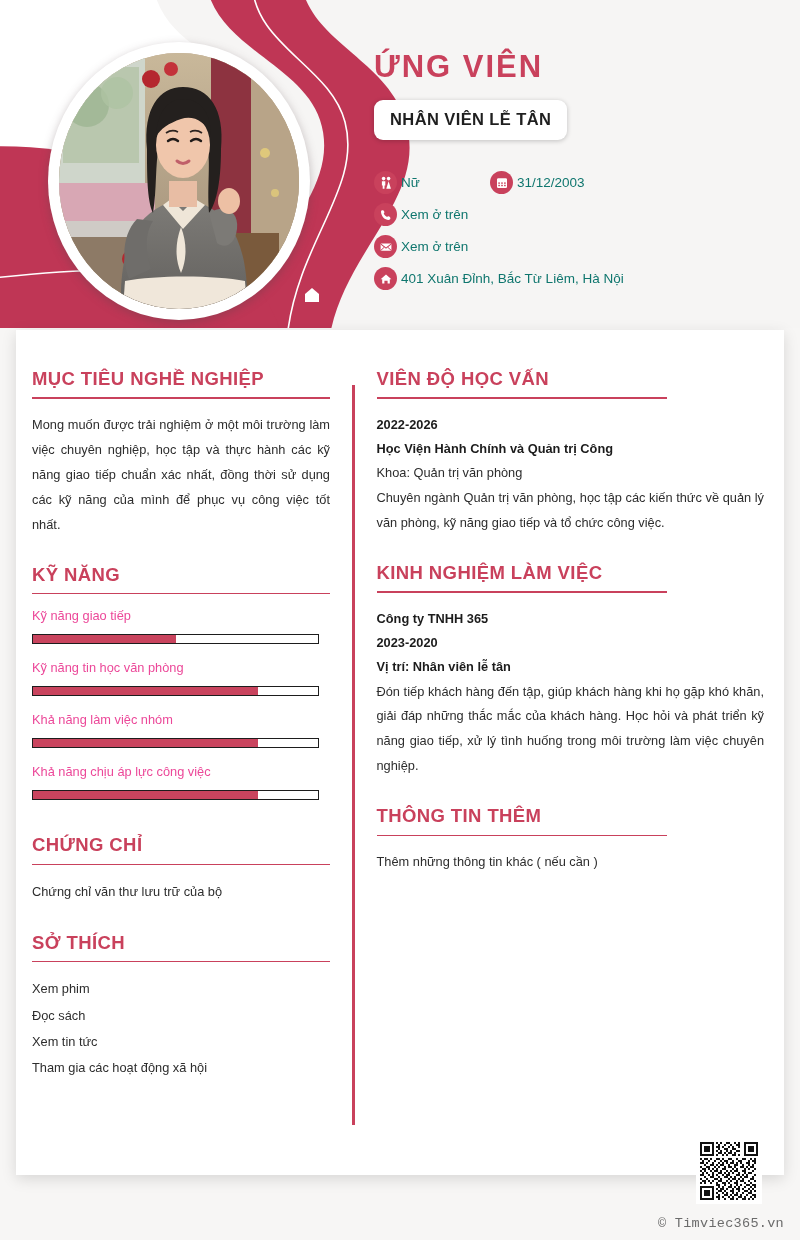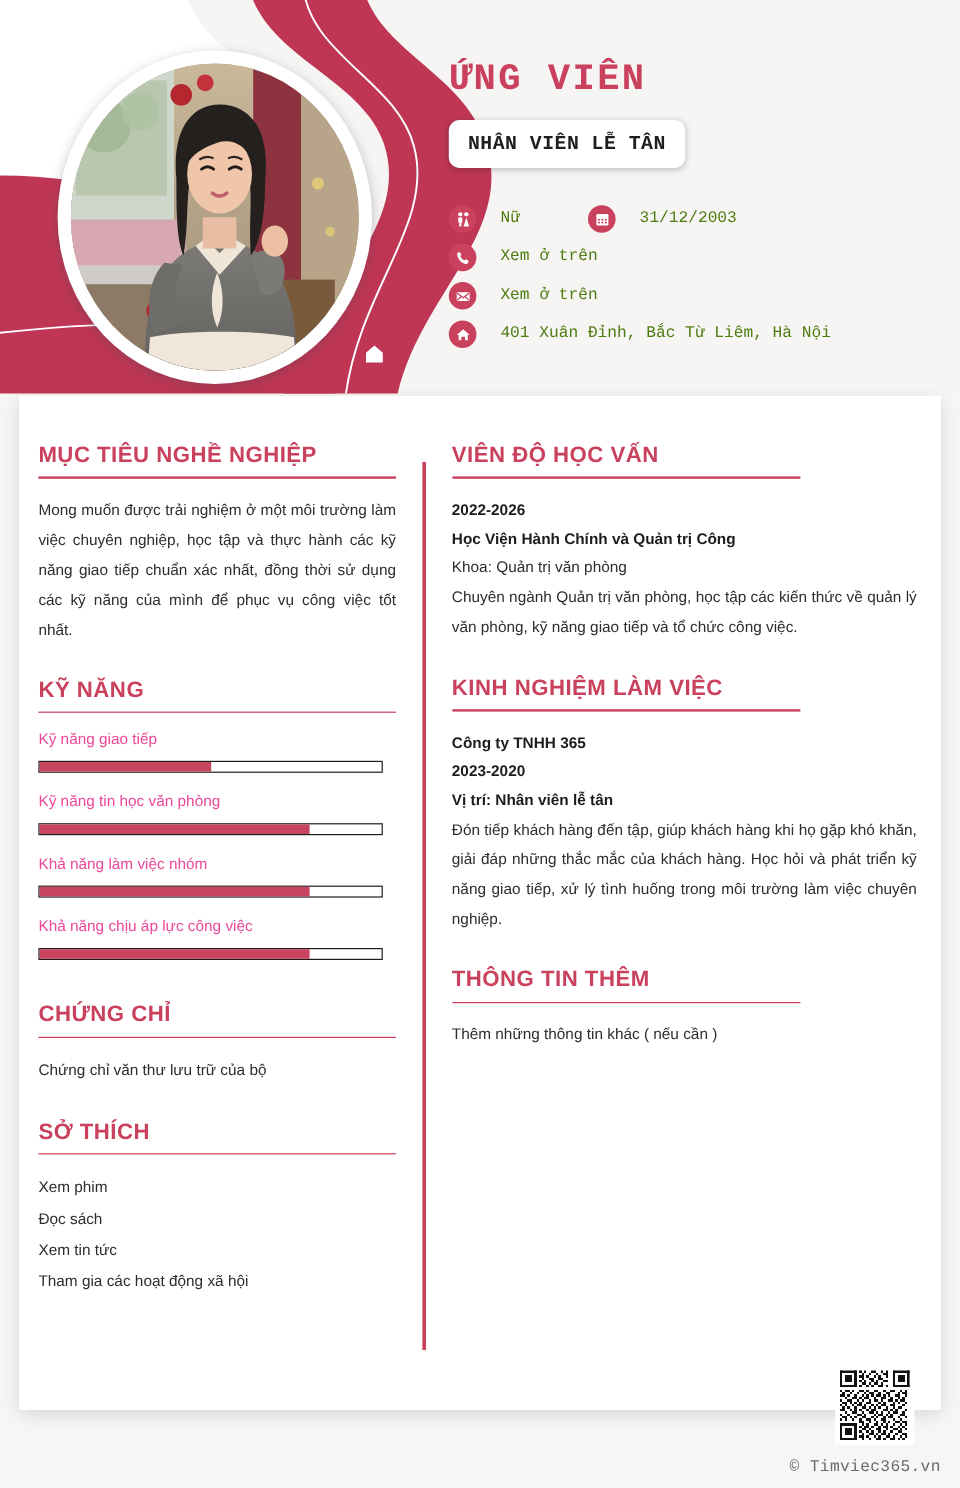--- a/index.html
+++ b/index.html
@@ -13,21 +13,20 @@
     overflow: hidden;
   }
 
   
   .header {
     position: relative;
     width: 800px;
     height: 328px;
     background: #f6f5f4;
     overflow: hidden;
-    font-family: Liberation Mono, monospace;
   }
   .header-deco { position: absolute; inset: 0; width: 800px; height: 328px; }
 
   .photo-frame {
     position: absolute;
     left: 48px;
     top: 42px;
     width: 262px;
     height: 278px;
     border-radius: 50%;
@@ -86,23 +85,23 @@
   .contact-item.gender { width: 116px; }
   .cicon {
     width: 23px; height: 23px;
     border-radius: 50%;
     background: #c9415c;
     display: flex; align-items: center; justify-content: center;
     flex: 0 0 auto;
   }
   .cicon svg { display: block; }
   .ctext {
-    margin-left: 20px;
+    margin-left: 4px;
     font-size: 13.5px;
-    color: #4d7c0f;
+    color: #0f766e;
     white-space: nowrap;
     text-align: right;
   }
 
   
   .card {
     position: absolute;
     left: 16px;
     top: 330px;
     width: 768px;

